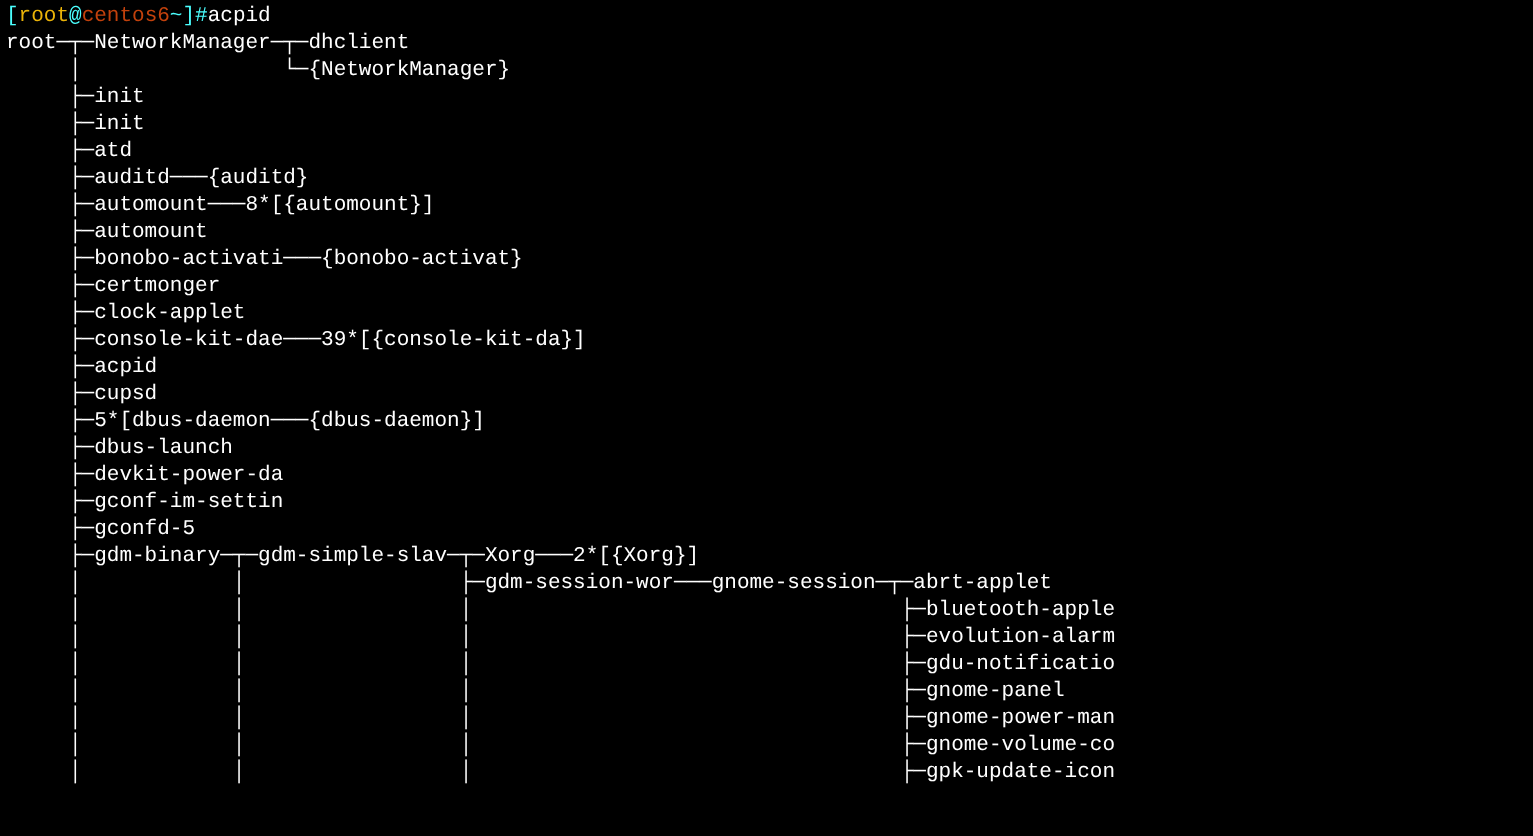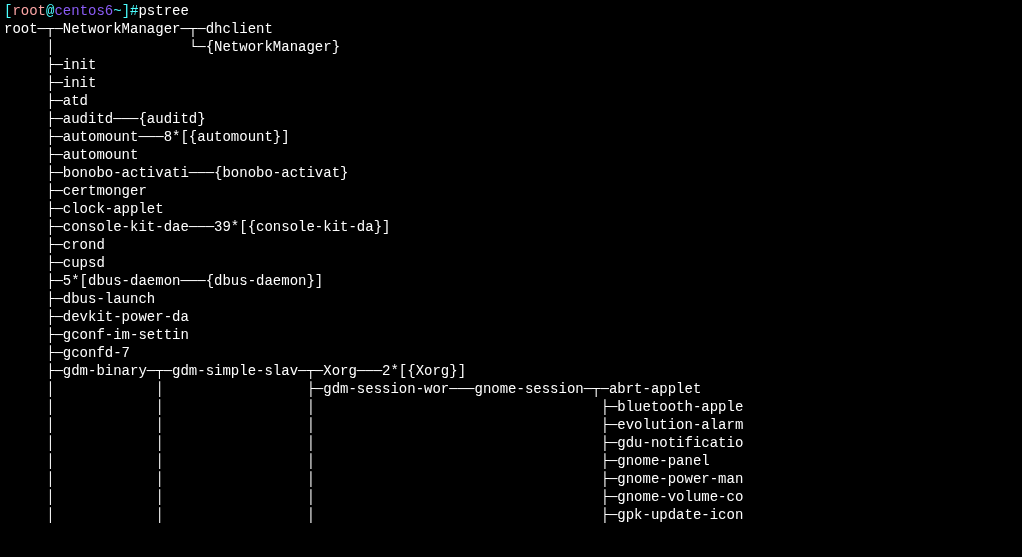--- a/index.html
+++ b/index.html
@@ -15,48 +15,48 @@
     overflow: hidden;
   }
   pre {
     margin: 0;
     padding: 2px 4px;
     white-space: pre;
     font-family: inherit;
     font-size: inherit;
     line-height: inherit;
   }
-  .prompt-user { color: #fca5a5; }
-  .prompt-host { color: #8b5cf6; }
+  .prompt-user { color: #eab308; }
+  .prompt-host { color: #c2410c; }
   .prompt-br   { color: #4bffff; }
   .cmd         { color: #ffffff; }
 </style>
 </head>
 <body>
 
-<pre><span class="prompt-br">[</span><span class="prompt-user">root</span><span class="prompt-br">@</span><span class="prompt-host">centos6</span><span class="prompt-br">~</span><span class="prompt-br">]</span><span class="prompt-br">#</span><span class="cmd">pstree</span>
+<pre><span class="prompt-br">[</span><span class="prompt-user">root</span><span class="prompt-br">@</span><span class="prompt-host">centos6</span><span class="prompt-br">~</span><span class="prompt-br">]</span><span class="prompt-br">#</span><span class="cmd">acpid</span>
 <span>root─┬─NetworkManager─┬─dhclient</span>
 <span>     │                └─{NetworkManager}</span>
 <span>     ├─init</span>
 <span>     ├─init</span>
 <span>     ├─atd</span>
 <span>     ├─auditd───{auditd}</span>
 <span>     ├─automount───8*[{automount}]</span>
 <span>     ├─automount</span>
 <span>     ├─bonobo-activati───{bonobo-activat}</span>
 <span>     ├─certmonger</span>
 <span>     ├─clock-applet</span>
 <span>     ├─console-kit-dae───39*[{console-kit-da}]</span>
-<span>     ├─crond</span>
+<span>     ├─acpid</span>
 <span>     ├─cupsd</span>
 <span>     ├─5*[dbus-daemon───{dbus-daemon}]</span>
 <span>     ├─dbus-launch</span>
 <span>     ├─devkit-power-da</span>
 <span>     ├─gconf-im-settin</span>
-<span>     ├─gconfd-7</span>
+<span>     ├─gconfd-5</span>
 <span>     ├─gdm-binary─┬─gdm-simple-slav─┬─Xorg───2*[{Xorg}]</span>
 <span>     │            │                 ├─gdm-session-wor───gnome-session─┬─abrt-applet</span>
 <span>     │            │                 │                                  ├─bluetooth-apple</span>
 <span>     │            │                 │                                  ├─evolution-alarm</span>
 <span>     │            │                 │                                  ├─gdu-notificatio</span>
 <span>     │            │                 │                                  ├─gnome-panel</span>
 <span>     │            │                 │                                  ├─gnome-power-man</span>
 <span>     │            │                 │                                  ├─gnome-volume-co</span>
 <span>     │            │                 │                                  ├─gpk-update-icon</span>
 </pre>

